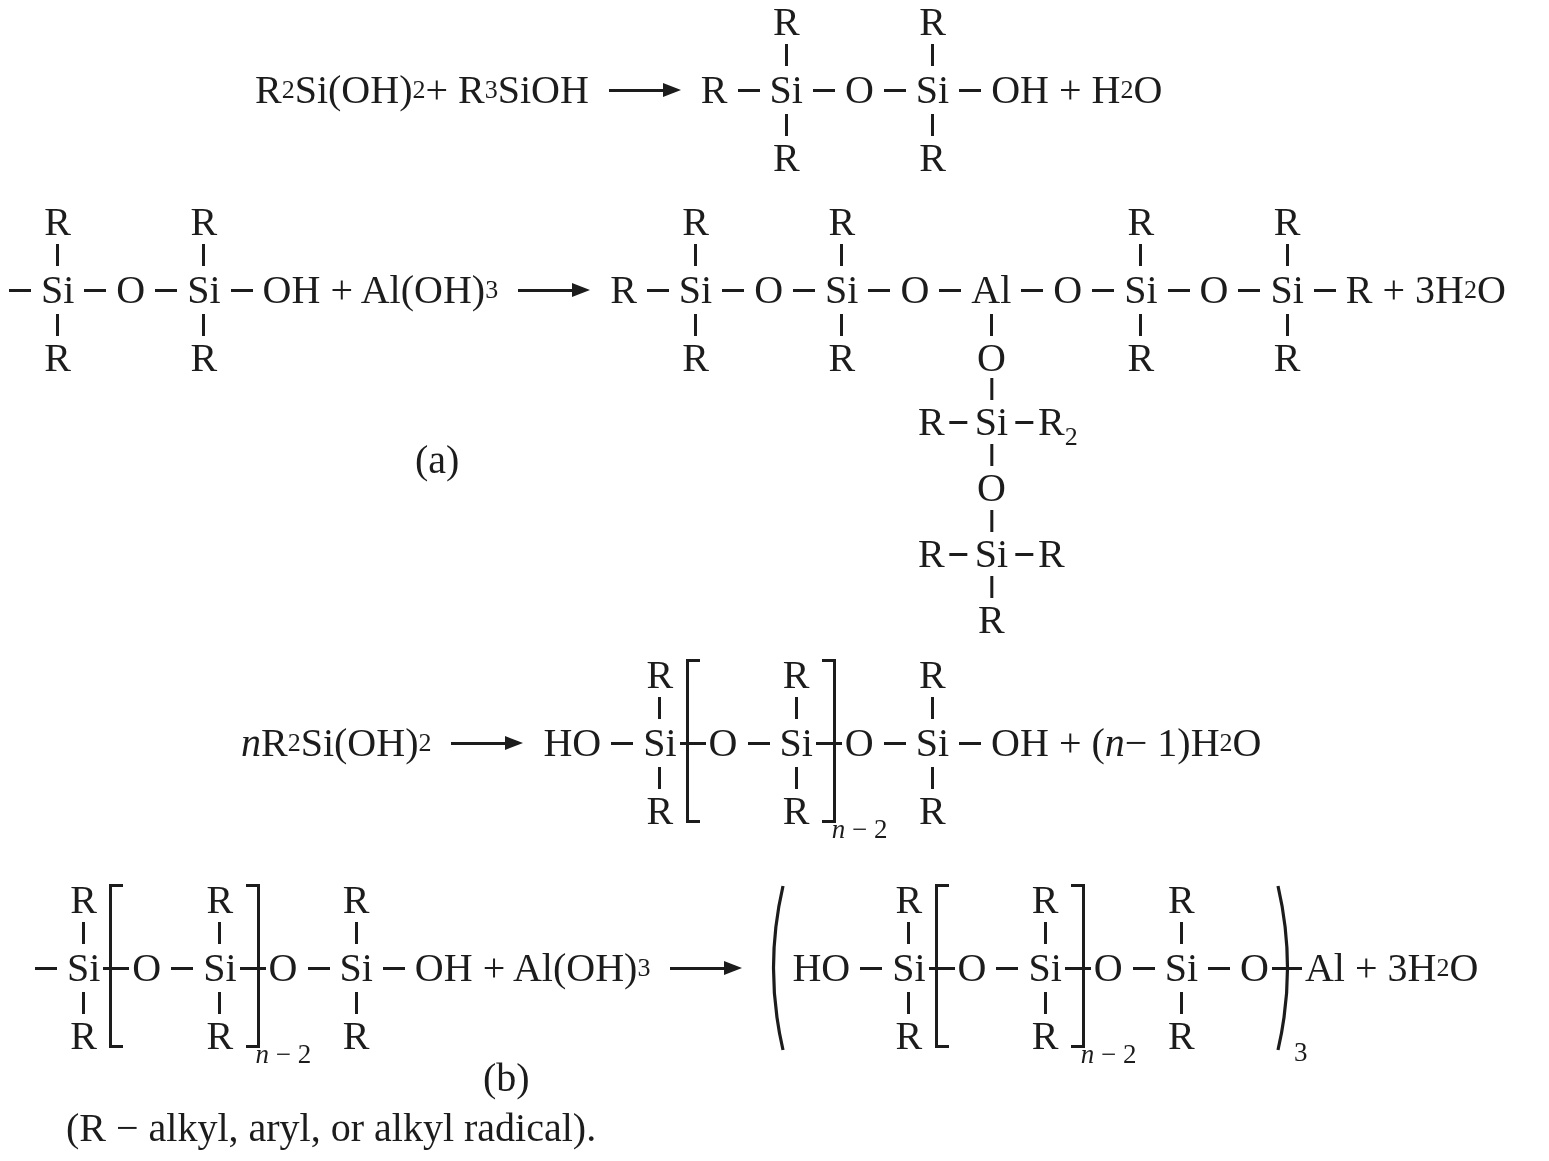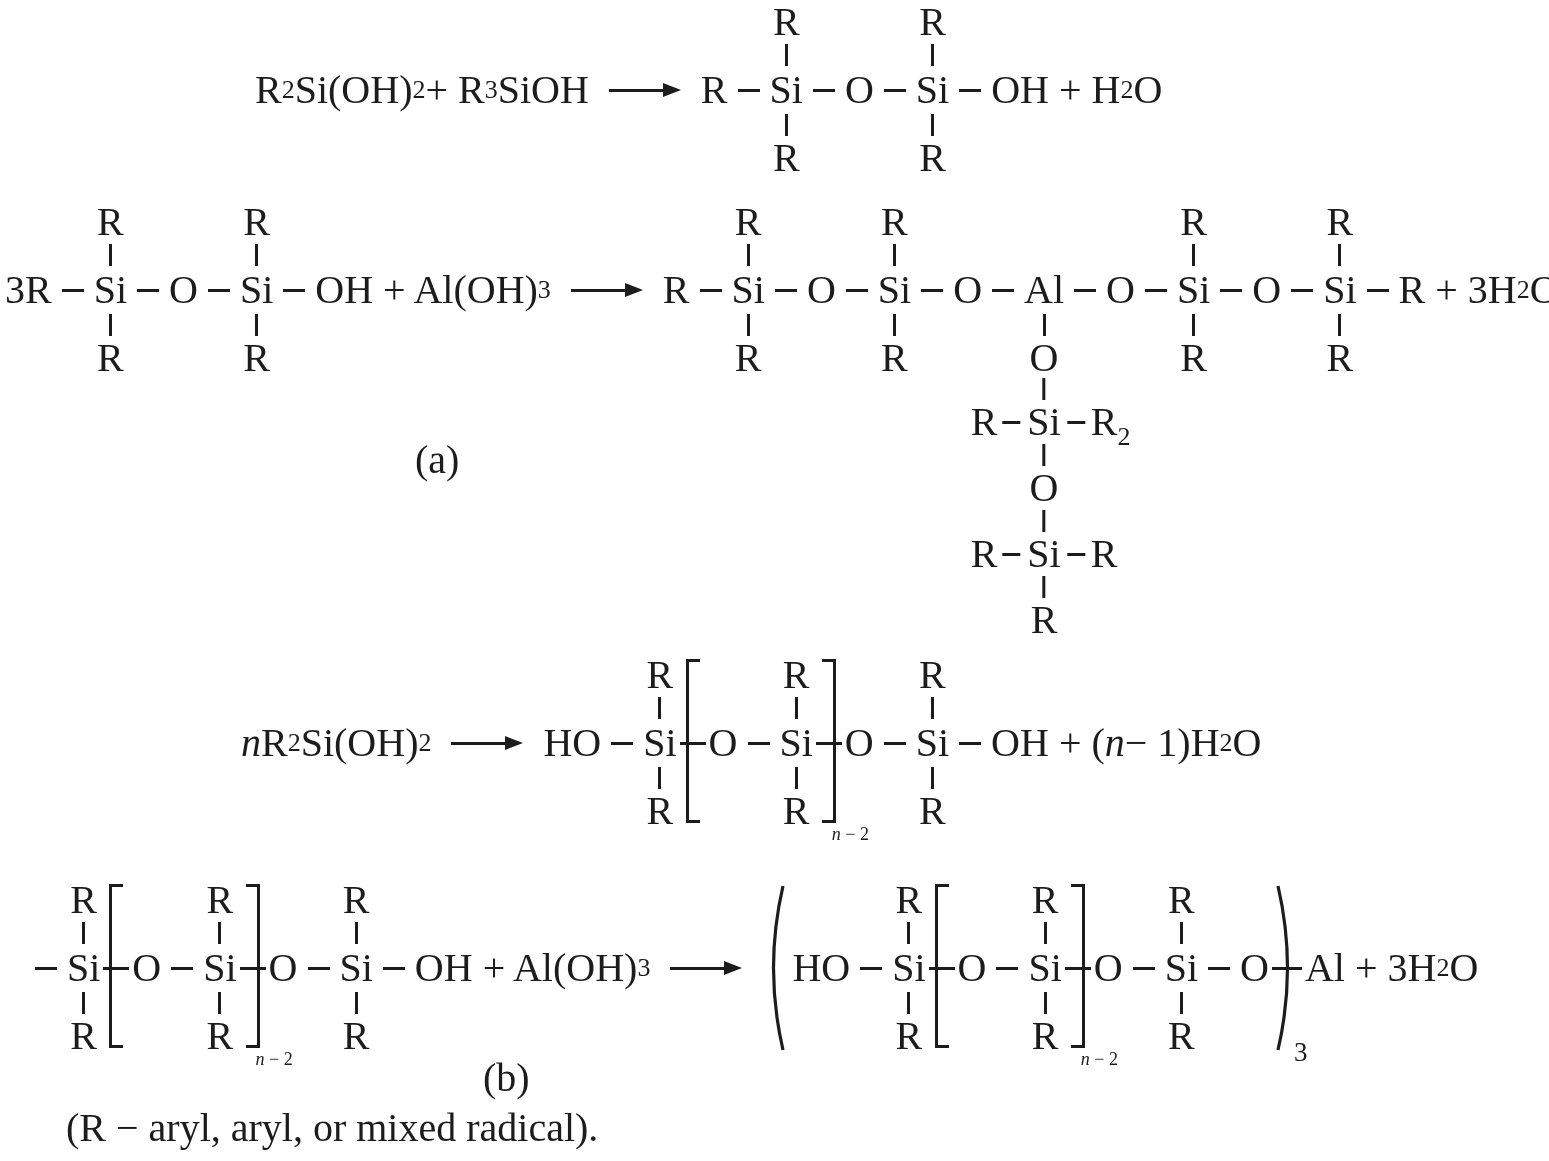--- a/index.html
+++ b/index.html
@@ -23,21 +23,21 @@
   .hbond{width:22px;height:3px;background:#1c1c1c;display:block;margin:0 4px;}
   .vb{width:3px;height:22px;background:#1c1c1c;}
   .arrowwrap{display:flex;align-items:center;width:72px;margin:0 14px;}
   .shaft{flex:1;height:3px;background:#1c1c1c;}
   .head{width:0;height:0;border-top:7px solid transparent;border-bottom:7px solid transparent;border-left:18px solid #1c1c1c;}
   .col.bracket{width:26px;padding:0;}
   .brk{position:absolute;top:4px;bottom:8px;left:6px;right:6px;}
   .brk.bopen{border-left:3px solid currentColor;border-top:3px solid currentColor;border-bottom:3px solid currentColor;}
   .brk.bclose{border-right:3px solid currentColor;border-top:3px solid currentColor;border-bottom:3px solid currentColor;}
   .xbond{width:100%;height:3px;background:#1c1c1c;}
-  .bsub{position:absolute;bottom:-14px;left:100%;margin-left:-10px;font-size:18px;white-space:nowrap;}
+  .bsub{position:absolute;bottom:-14px;left:100%;margin-left:-10px;font-size:27px;white-space:nowrap;}
   .col.paren{width:30px;padding:0;}
   .col.paren svg{position:absolute;top:2px;left:0;}
   .psub{position:absolute;bottom:-12px;left:22px;font-size:27px;}
   .branch{
     position:absolute;top:100%;left:50%;transform:translateX(-50%);
     display:flex;flex-direction:column;align-items:center;
   }
   .brow{display:grid;grid-template-columns:74px auto 74px;align-items:center;height:44px;line-height:1;}
   .brow .bl{display:flex;justify-content:flex-end;align-items:center;}
   .brow .bc{display:flex;justify-content:center;align-items:center;padding:0 2px;}
@@ -147,27 +147,20 @@
       </div>
       <div class="col txt">
         <div class="cell r1"></div>
         <div class="cell r2"></div>
         <div class="cell r3">OH + H<sub>2</sub>O</div>
         <div class="cell r4"></div>
         <div class="cell r5"></div>
       </div>
     </div>
   <div class="eq eq-1">
-      <div class="col txt">
-        <div class="cell r1"></div>
-        <div class="cell r2"></div>
-        <div class="cell r3">3R</div>
-        <div class="cell r4"></div>
-        <div class="cell r5"></div>
-      </div>
       <div class="col bond">
         <div class="cell r1"></div>
         <div class="cell r2"></div>
         <div class="cell r3">
           <span class="hbond"></span>
         </div>
         <div class="cell r4"></div>
         <div class="cell r5"></div>
       </div>
       <div class="col atom">
@@ -872,14 +865,14 @@
       <div class="col txt">
         <div class="cell r1"></div>
         <div class="cell r2"></div>
         <div class="cell r3">Al + 3H<sub>2</sub>O</div>
         <div class="cell r4"></div>
         <div class="cell r5"></div>
       </div>
     </div>
   <div class="lbl lbl-a">(a)</div>
   <div class="lbl lbl-b">(b)</div>
-  <div class="lbl lbl-f">(R − aryl, aryl, or mixed radical).</div>
+  <div class="lbl lbl-f">(R − alkyl, aryl, or alkyl radical).</div>
 </div>
 
 </body></html>

